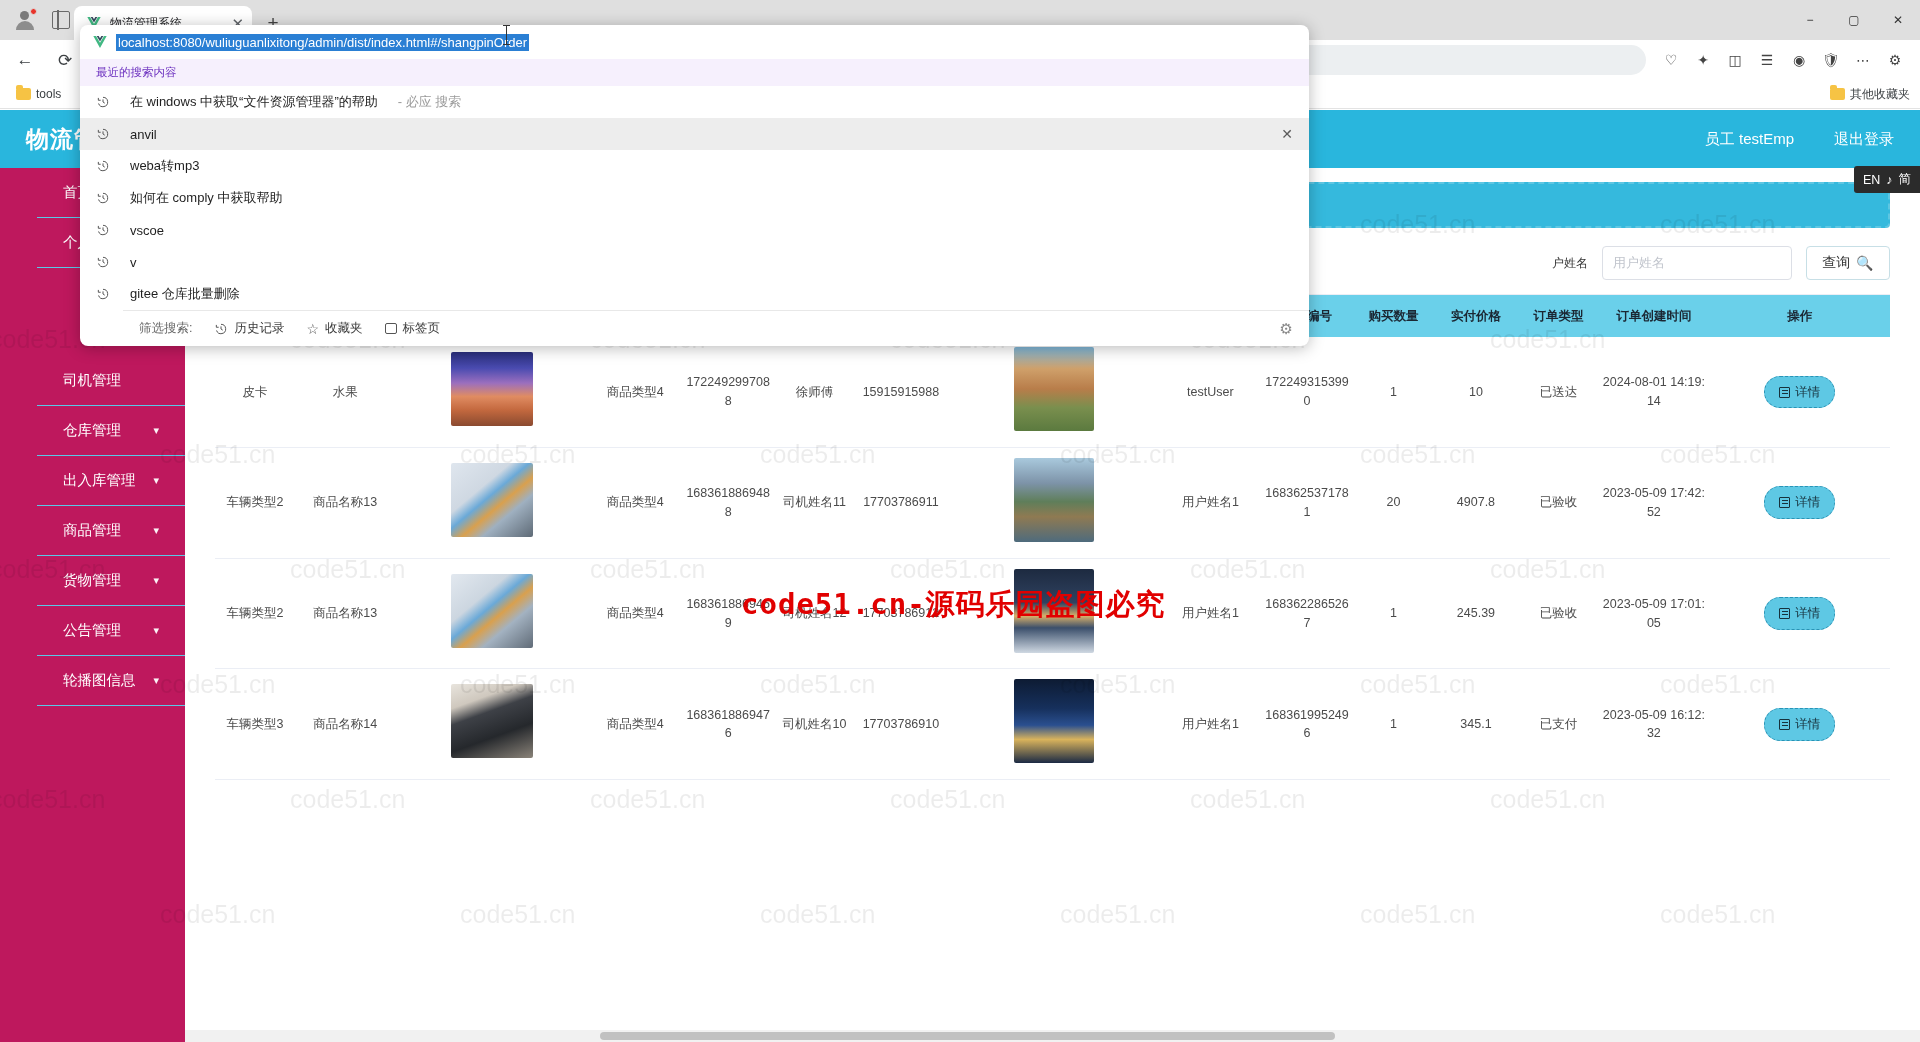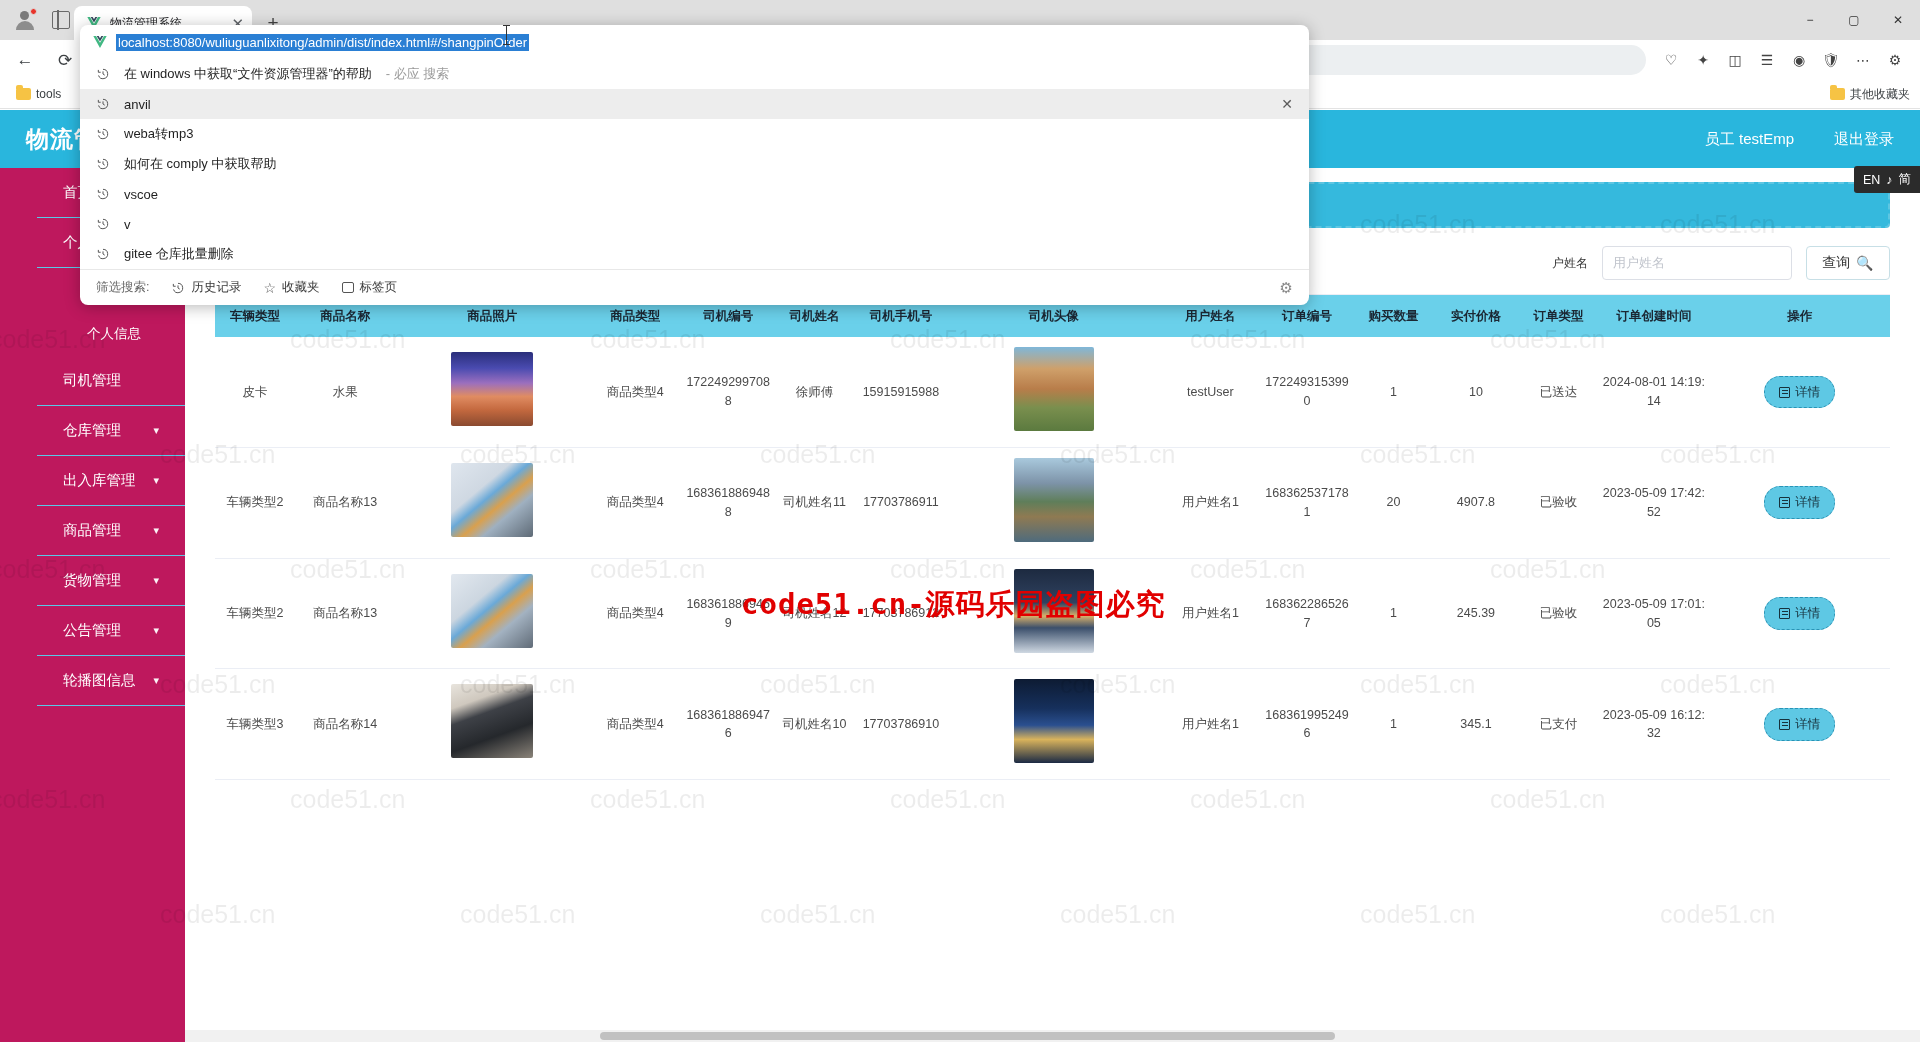--- a/index.html
+++ b/index.html
@@ -138,29 +138,29 @@
     padding-bottom: 0;
   }
   .omni-input-row {
     height: 34px; display: flex; align-items: center; gap: 8px; padding: 0 12px;
   }
   .omni-url-sel {
     background: #2a7fd4; color: #fff; font-size: 13px; padding: 1px 2px; white-space: nowrap;
   }
   .omni-head { font-size: 11.5px; color: #6b2fbf; padding: 6px 0 6px 16px; background: #f6f0fd; }
   .sugg {
-    height: 30px; display: flex; align-items: center; gap: 14px; padding: 2px 16px; font-size: 13px; color: #1f1f1f;
+    height: 30px; display: flex; align-items: center; gap: 20px; padding: 16px 16px; font-size: 13px; color: #1f1f1f;
   }
   .sugg.hl { background: #ededed; }
   .sugg .muted { color: #9a9a9a; }
   .sugg .x { margin-left: auto; color: #5a5a5a; font-size: 14px; }
   .clock-ico { width: 14px; height: 14px; flex: 0 0 14px; }
   .omni-foot {
     border-top: 1px solid #e8e8e8; height: 36px; display: flex; align-items: center;
-    gap: 22px; padding: 0 16px; font-size: 12.5px; color: #3b3b3b;
+    gap: 22px; padding: 0 16px; font-size: 12.5px; color: #3b3b3b; margin-left: 43px;
   }
   .omni-foot .lbl { color: #666; }
   .foot-item { display: flex; align-items: center; gap: 6px; }
   .gear { margin-left: auto; color: #888; font-size: 15px; }
 
   .text-caret { position: absolute; left: 506px; top: 25px; width: 1px; height: 20px; background: #333; z-index: 51;}
   .text-caret:before, .text-caret:after { content:""; position:absolute; left:-3px; width:7px; height:1px; background:#333;}
   .text-caret:before { top:0; } .text-caret:after { bottom:0; }
 
   .hscroll {
@@ -519,20 +519,21 @@
 </div>
 
 <div class="omni-pop">
   <div class="omni-input-row">
     <svg style="width:16px;height:16px;flex:0 0 16px" viewBox="0 0 24 24">
       <path d="M2 3h4l6 10 6-10h4L12 21z" fill="#41b883"></path>
       <path d="M7 3h3l2 3.4L14 3h3l-5 8.4z" fill="#35495e"></path>
     </svg>
     <span class="omni-url-sel">localhost:8080/wuliuguanlixitong/admin/dist/index.html#/shangpinOrder</span>
   </div>
+  <div class="omni-head">最近的搜索内容</div>
 
   <div class="sugg">
     <svg class="clock-ico" viewBox="0 0 24 24" fill="none" stroke="#555" stroke-width="1.7">
       <path d="M12 4a8 8 0 1 1-7.6 10.5"></path>
         <path d="M4 9V5m0 4h4"></path>
         <path d="M12 7.5V12l3 2"></path>
     </svg>
     <span>在 windows 中获取“文件资源管理器”的帮助</span>
     <span class="muted">- 必应 搜索</span>
   </div>

